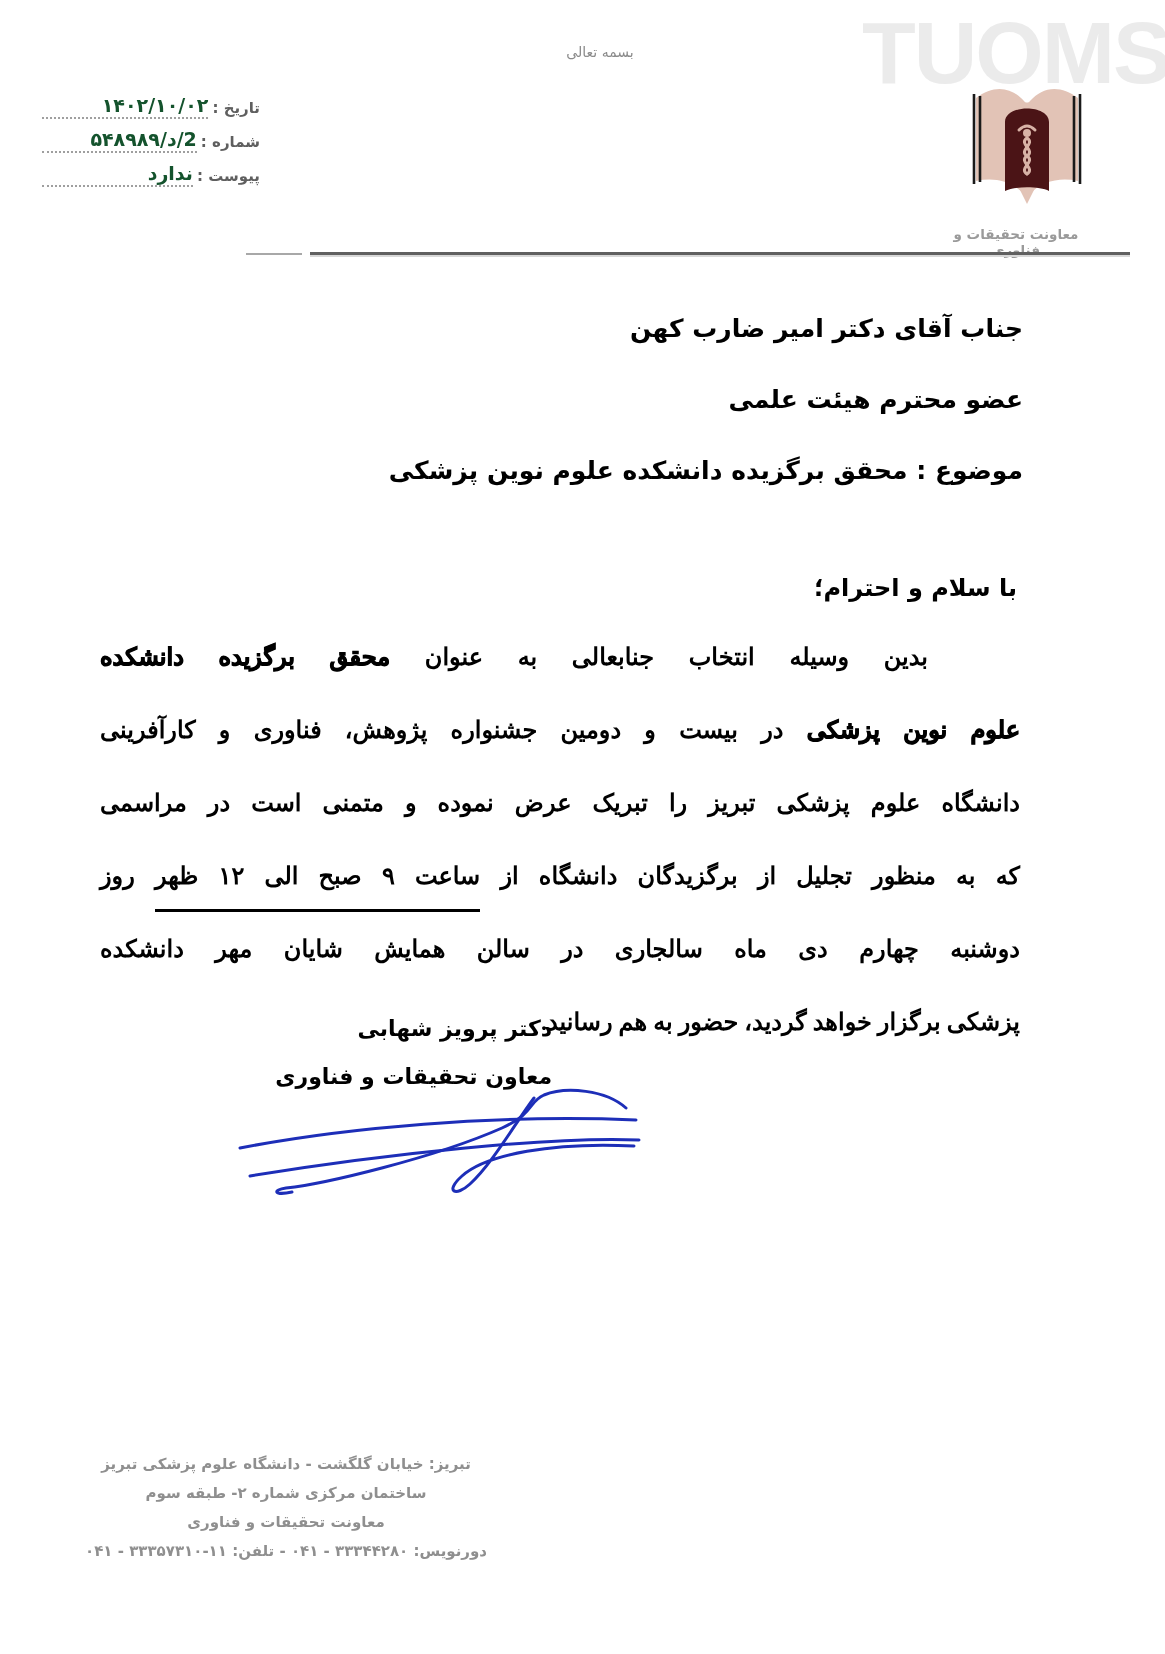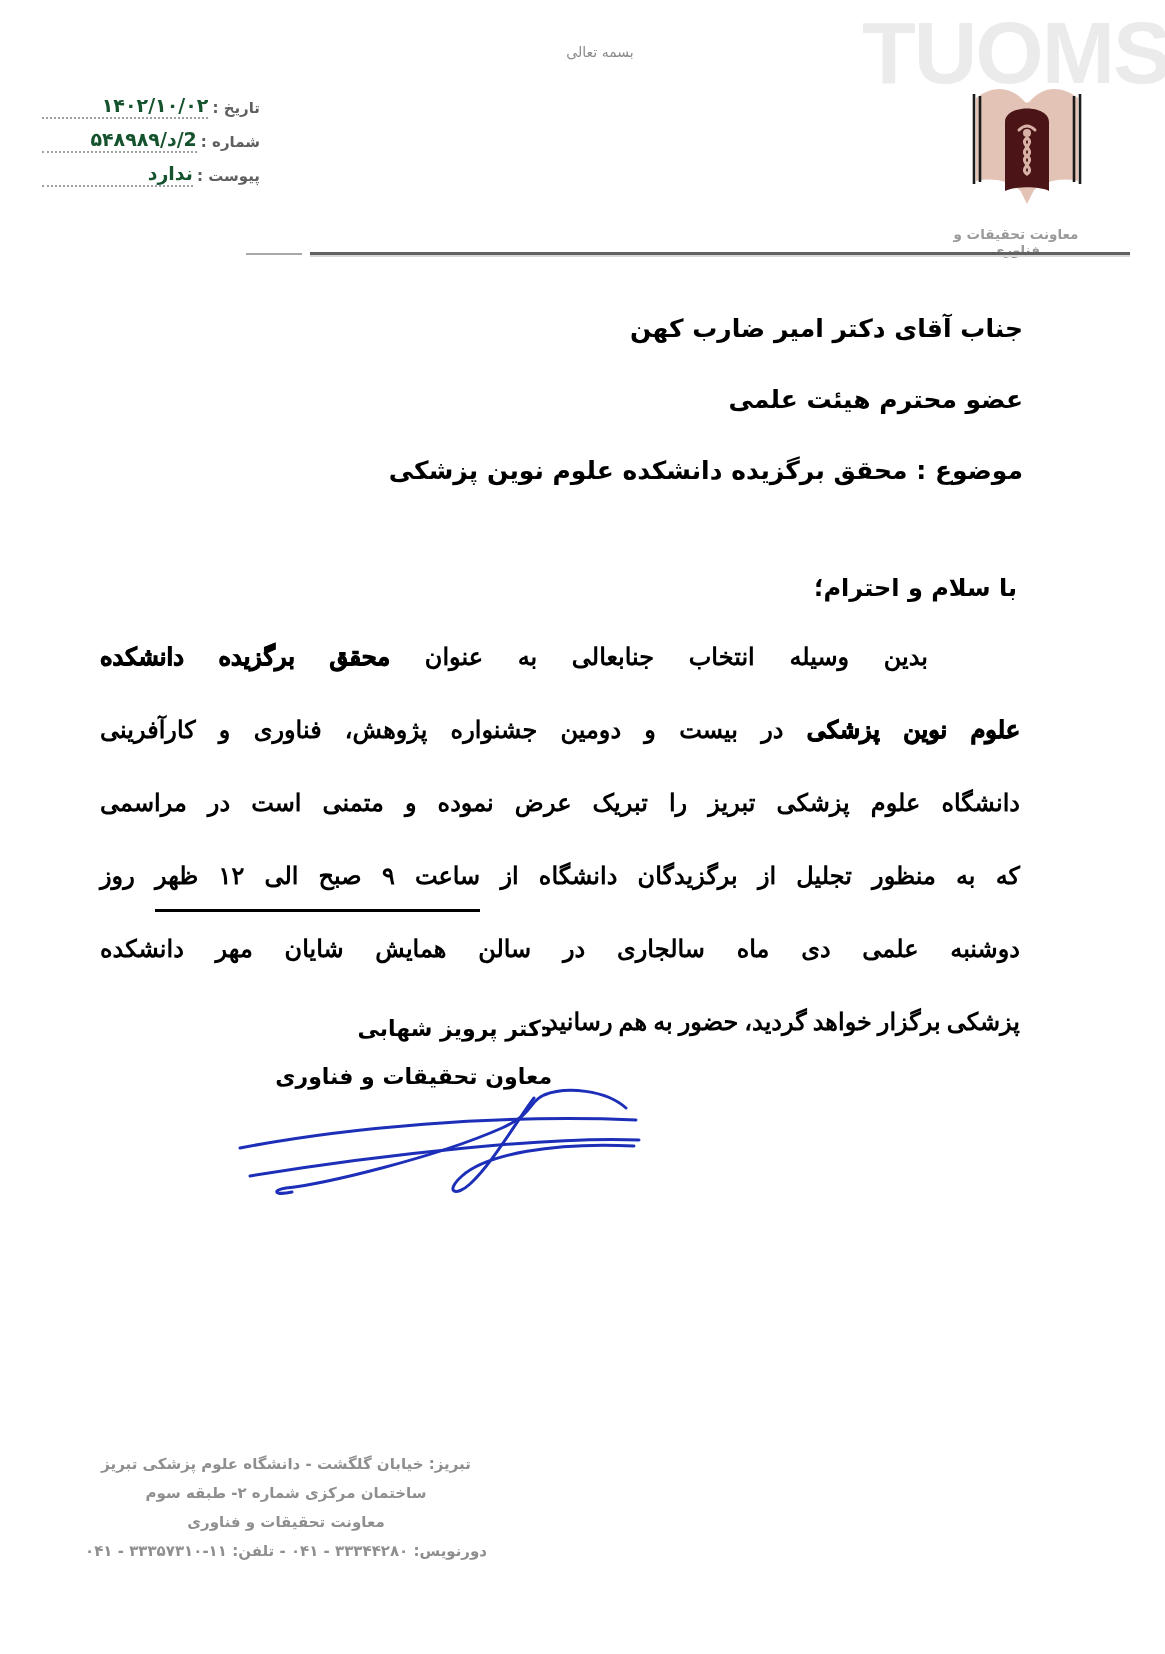--- a/index.html
+++ b/index.html
@@ -139,21 +139,21 @@
       <div class="rline">موضوع : محقق برگزیده دانشکده علوم نوین پزشکی</div>
     </div>
 
   <div class="salutation">با سلام و احترام؛</div>
 
   <div class="bodyp">
       <div class="bline indent"><span>بدین وسیله انتخاب جنابعالی به عنوان </span><span class="xb">محقق برگزیده دانشکده</span></div>
       <div class="bline"><span class="xb">علوم نوین پزشکی</span><span> در بیست و دومین جشنواره پژوهش، فناوری و کارآفرینی</span></div>
       <div class="bline"><span>دانشگاه علوم پزشکی تبریز را تبریک عرض نموده و متمنی است در مراسمی</span></div>
       <div class="bline"><span>که به منظور تجلیل از برگزیدگان دانشگاه از </span><span class="ul">ساعت ۹ صبح الی ۱۲ ظهر</span><span> روز</span></div>
-      <div class="bline"><span>دوشنبه علمی دی ماه سالجاری در سالن همایش شایان مهر دانشکده</span></div>
+      <div class="bline"><span>دوشنبه چهارم دی ماه سالجاری در سالن همایش شایان مهر دانشکده</span></div>
       <div class="bline last"><span>پزشکی برگزار خواهد گردید، حضور به هم رسانید.</span></div>
     </div>
 
   <div class="sig">
     <div class="sig-name">دکتر پرویز شهابی</div>
     <div class="sig-title">معاون تحقیقات و فناوری</div>
   </div>
 
   <svg class="scribble" viewBox="0 0 416 138" xmlns="http://www.w3.org/2000/svg">
     <g stroke="#1d2eb8" stroke-width="3" fill="none" stroke-linecap="round">

